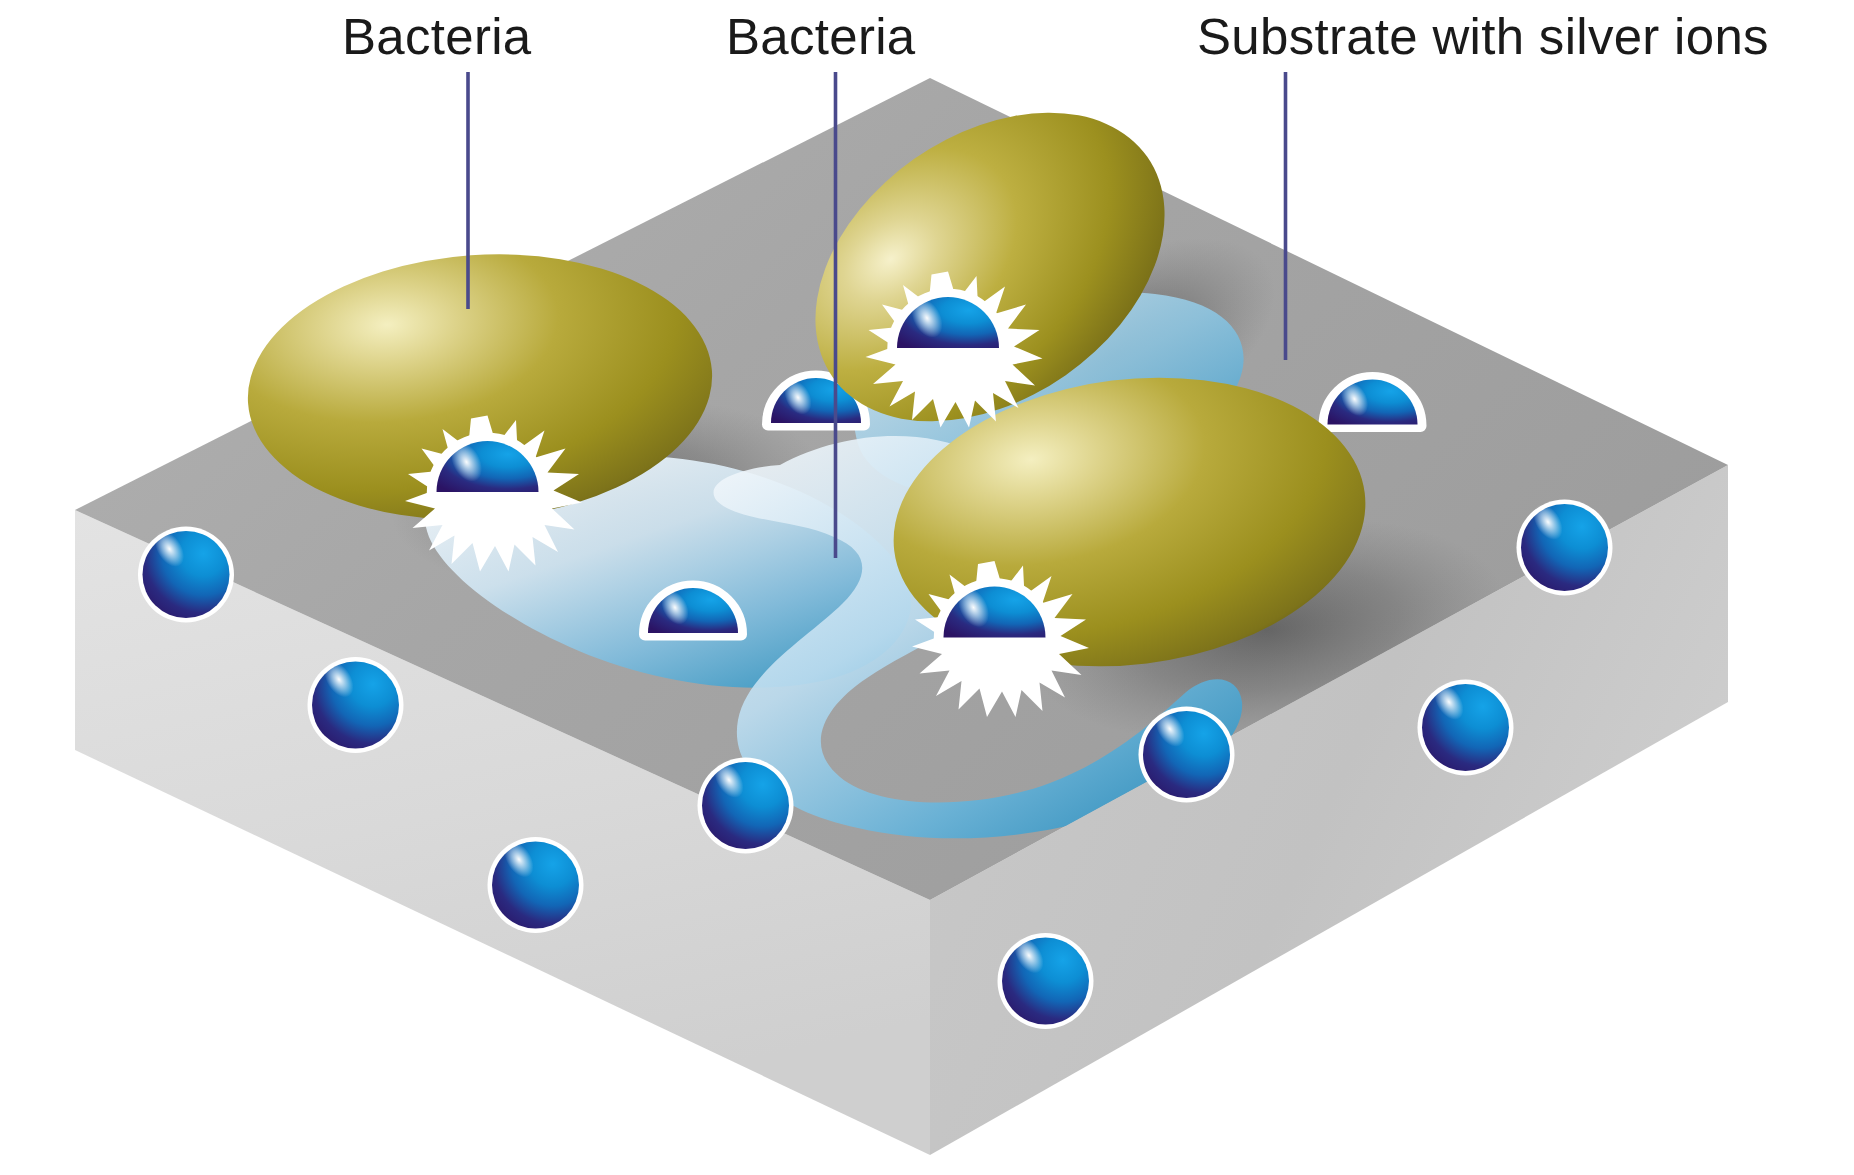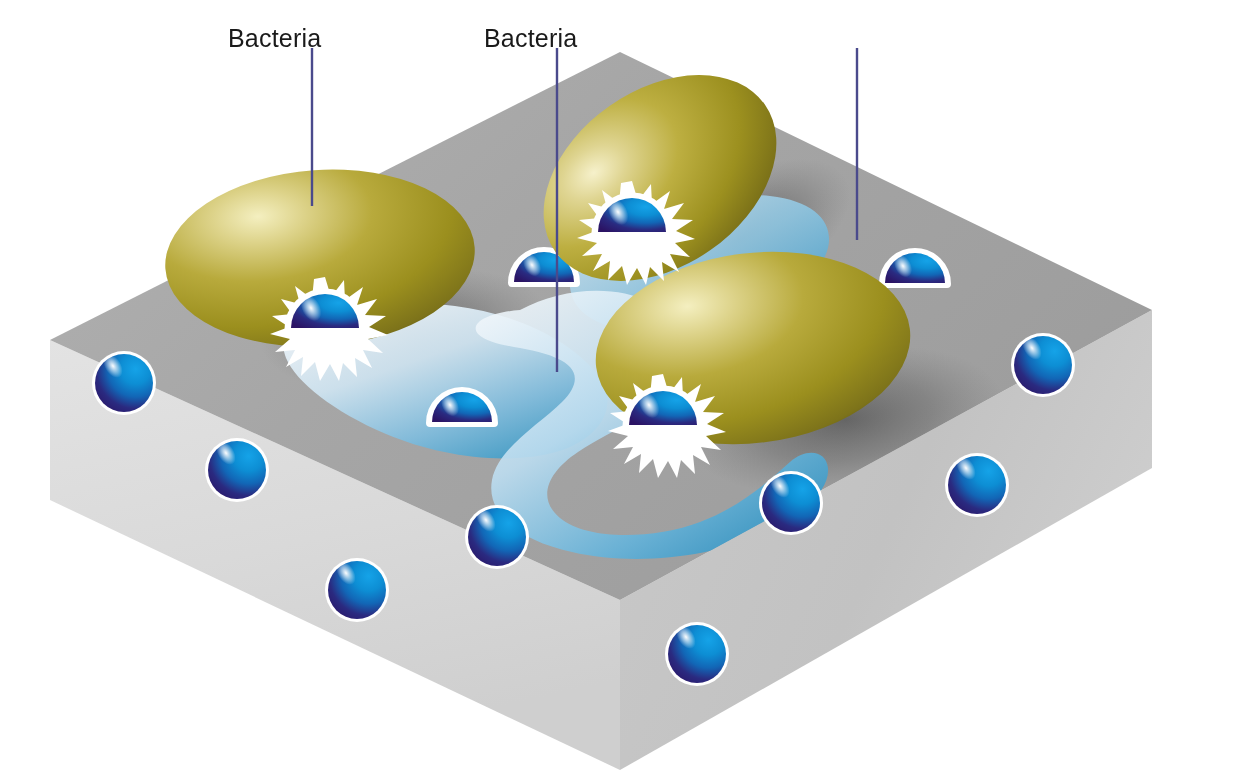--- a/index.html
+++ b/index.html
@@ -21,26 +21,25 @@
   #scene {
     position: absolute;
     left: 0;
     top: 0;
     width: 1236px;
     height: 783px;
   }
   .label-text {
     position: absolute;
     color: #1a1a1a;
-    font-size: 25px;
+    font-size: 34px;
     font-family: "Liberation Sans", sans-serif;
     white-space: nowrap;
     letter-spacing: 0.2px;
     line-height: 1;
-    margin-top: 18px;
   }
   #label-bacteria  { left: 228px; top: 8px; }
   #label-moisture  { left: 484px; top: 8px; }
   #label-substrate { left: 798px; top: 8px; }
 </style>
 </head>
 <body>
 
 <div id="stage">
 
@@ -279,14 +278,15 @@
 
     <g>
       <line x1="312" y1="48" x2="312" y2="206" stroke="#4a4a8c" stroke-width="2.4"></line>
       <line x1="557" y1="48" x2="557" y2="372" stroke="#4a4a8c" stroke-width="2.4"></line>
       <line x1="857" y1="48" x2="857" y2="240" stroke="#4a4a8c" stroke-width="2.4"></line>
     </g>
   </svg>
 
   <div class="label-text" id="label-bacteria">Bacteria</div>
   <div class="label-text" id="label-moisture">Bacteria</div>
+  <div class="label-text" id="label-substrate">Substrate with silver ions</div>
 
 </div>
 
 </body></html>

